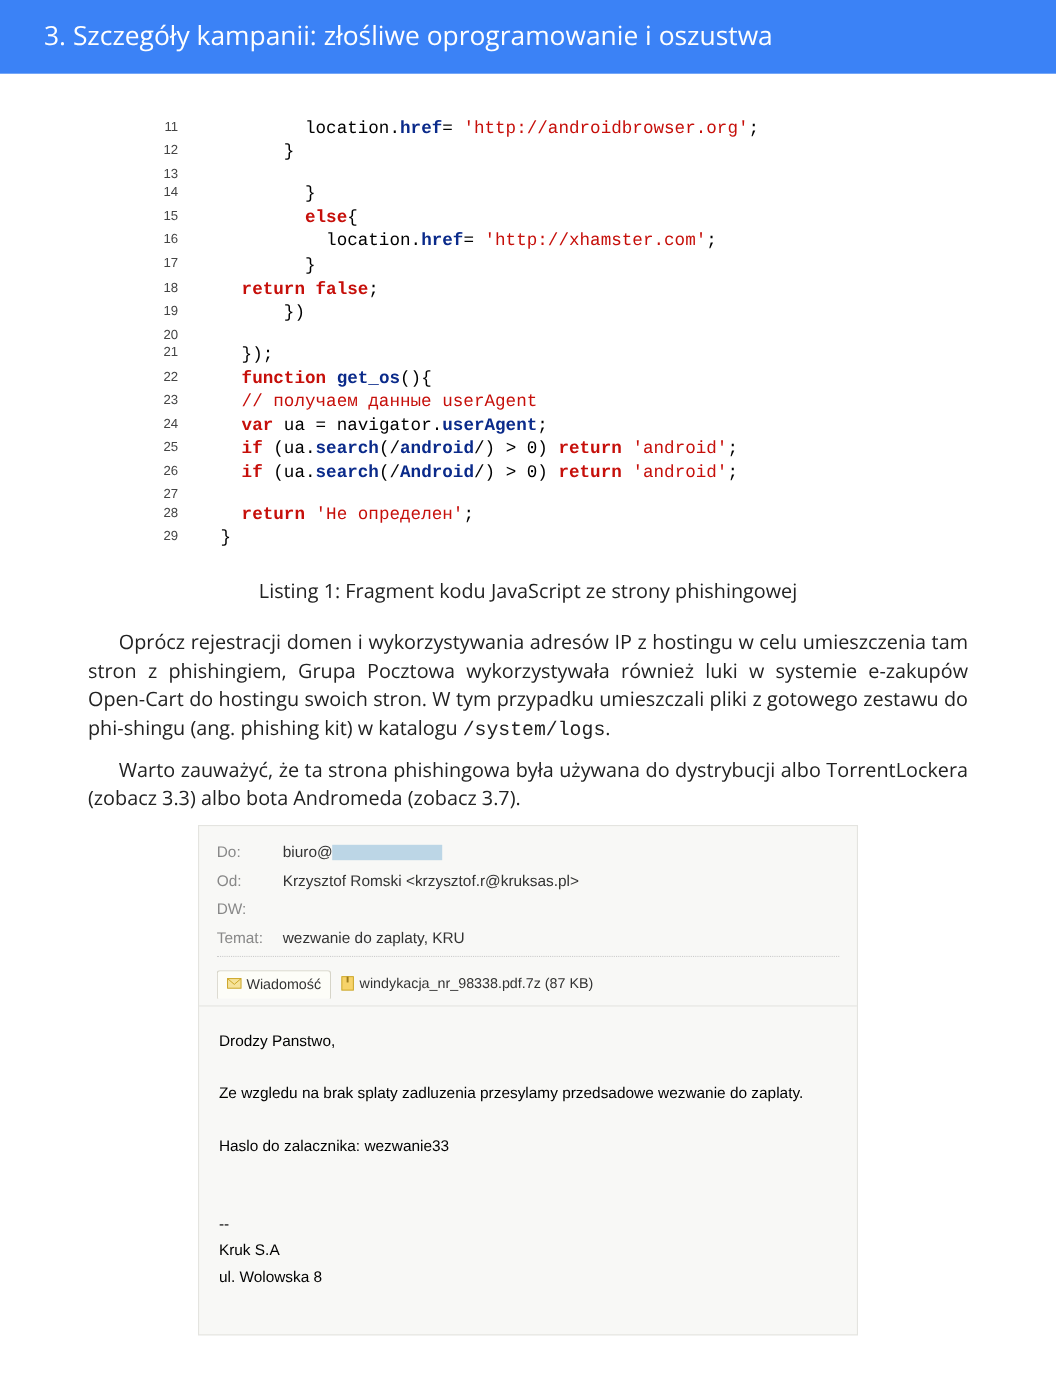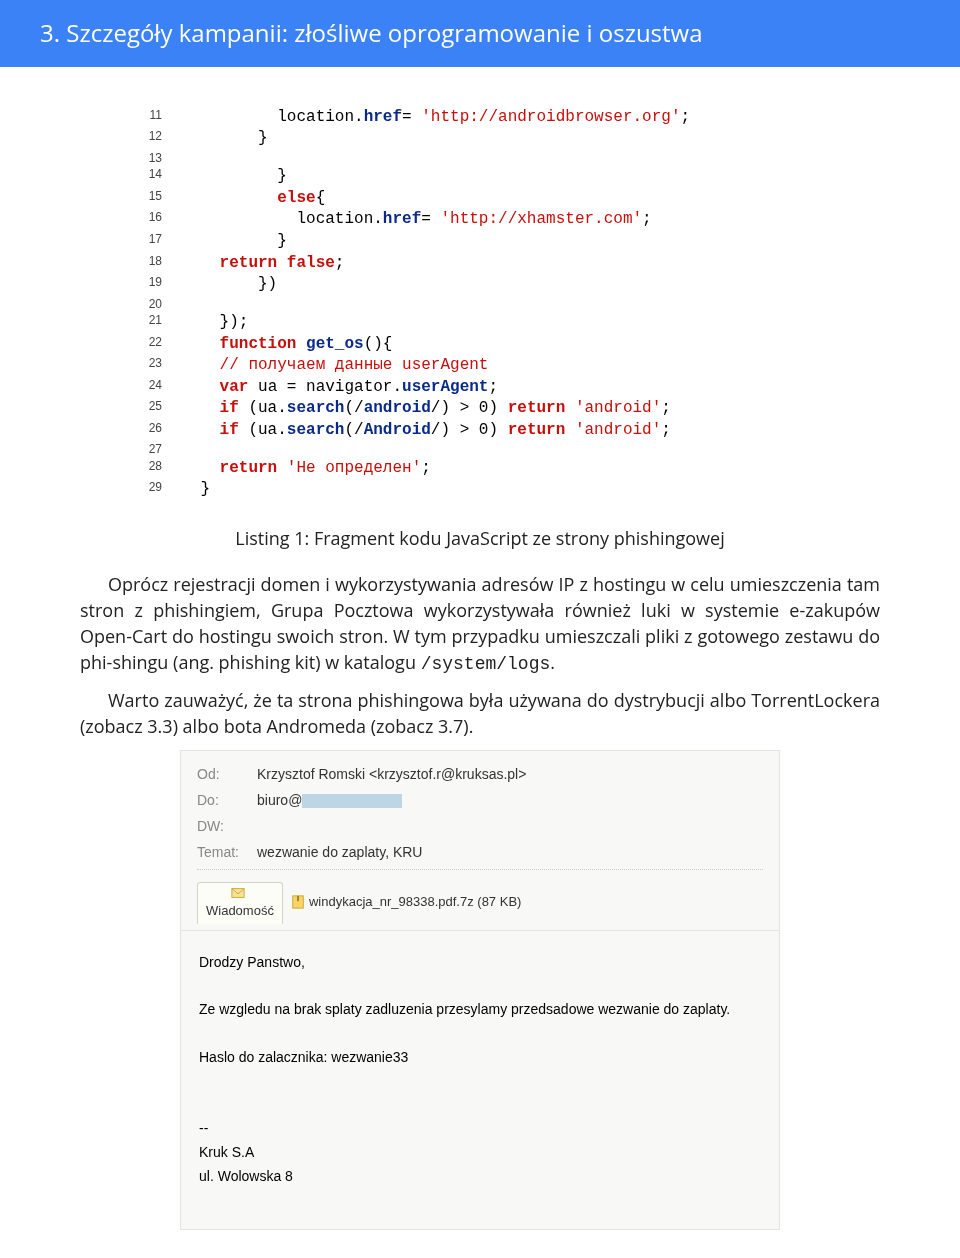--- a/index.html
+++ b/index.html
@@ -53,21 +53,21 @@
     font-size:14px;
     color:#333;
     border:1px solid #e4e4e0;
   }
   .email-header { padding:10px 16px 6px 16px; }
   .email-row { display:flex; padding:3px 0; }
   .email-label { width:60px; color:#888; }
   .email-value { color:#333; }
   .subject-row { border-bottom:1px dotted #ccc; padding-bottom:6px; }
   .attach-row { display:flex; align-items:center; padding:6px 16px; border-bottom:1px solid #e4e4e0; font-size:13px; }
-  .attach-tab { display:flex; align-items:center; border:1px solid #d6d4c8; border-bottom:none; background:#fdfdf8; padding:3px 8px; border-radius:3px 3px 0 0; margin-right:8px;flex-direction:column; }
+  .attach-tab { display:flex; align-items:center; border:1px solid #d6d4c8; border-bottom:none; background:#fdfdf8; padding:3px 8px; border-radius:3px 3px 0 0; margin-right:8px; }
   .attach-file { display:flex; align-items:center; }
   .icon-file { width:14px; height:16px; margin-right:4px; display:inline-block; position:relative; }
   .icon-file svg { display:block; }
   .email-body { padding:20px 18px 40px 18px; color:#000; font-size:14px; line-height:1.7; }
   .redact { display:inline-block; background:#bcd6e6; color:#bcd6e6; width:100px; height:14px; vertical-align:middle; }
 </style>
 </head>
 <body>
 
 <div class="header-bar">
@@ -86,28 +86,28 @@
     </span>
   </p>
   <p class="paragraph">
     <span class="first">Warto zauważyć, że ta strona phishingowa była używana do dystrybucji albo TorrentLockera (zobacz 3.3) albo bota Andromeda (zobacz 3.7).</span>
   </p>
 
 
   <div class="email-box">
     <div class="email-header">
       <div class="email-row">
-        <div class="email-label">Od:</div>
-        <div class="email-value">Krzysztof Romski &lt;krzysztof.r@kruksas.pl&gt;</div>
-      </div>
-      <div class="email-row">
         <div class="email-label">Do:</div>
         <div class="email-value">
           <span>biuro@</span><span class="redact"></span>
         </div>
+      </div>
+      <div class="email-row">
+        <div class="email-label">Od:</div>
+        <div class="email-value">Krzysztof Romski &lt;krzysztof.r@kruksas.pl&gt;</div>
       </div>
       <div class="email-row">
         <div class="email-label">DW:</div>
         <div class="email-value"></div>
       </div>
       <div class="email-row subject-row">
         <div class="email-label">Temat:</div>
         <div class="email-value">wezwanie do zaplaty, KRU</div>
       </div>
     </div>

